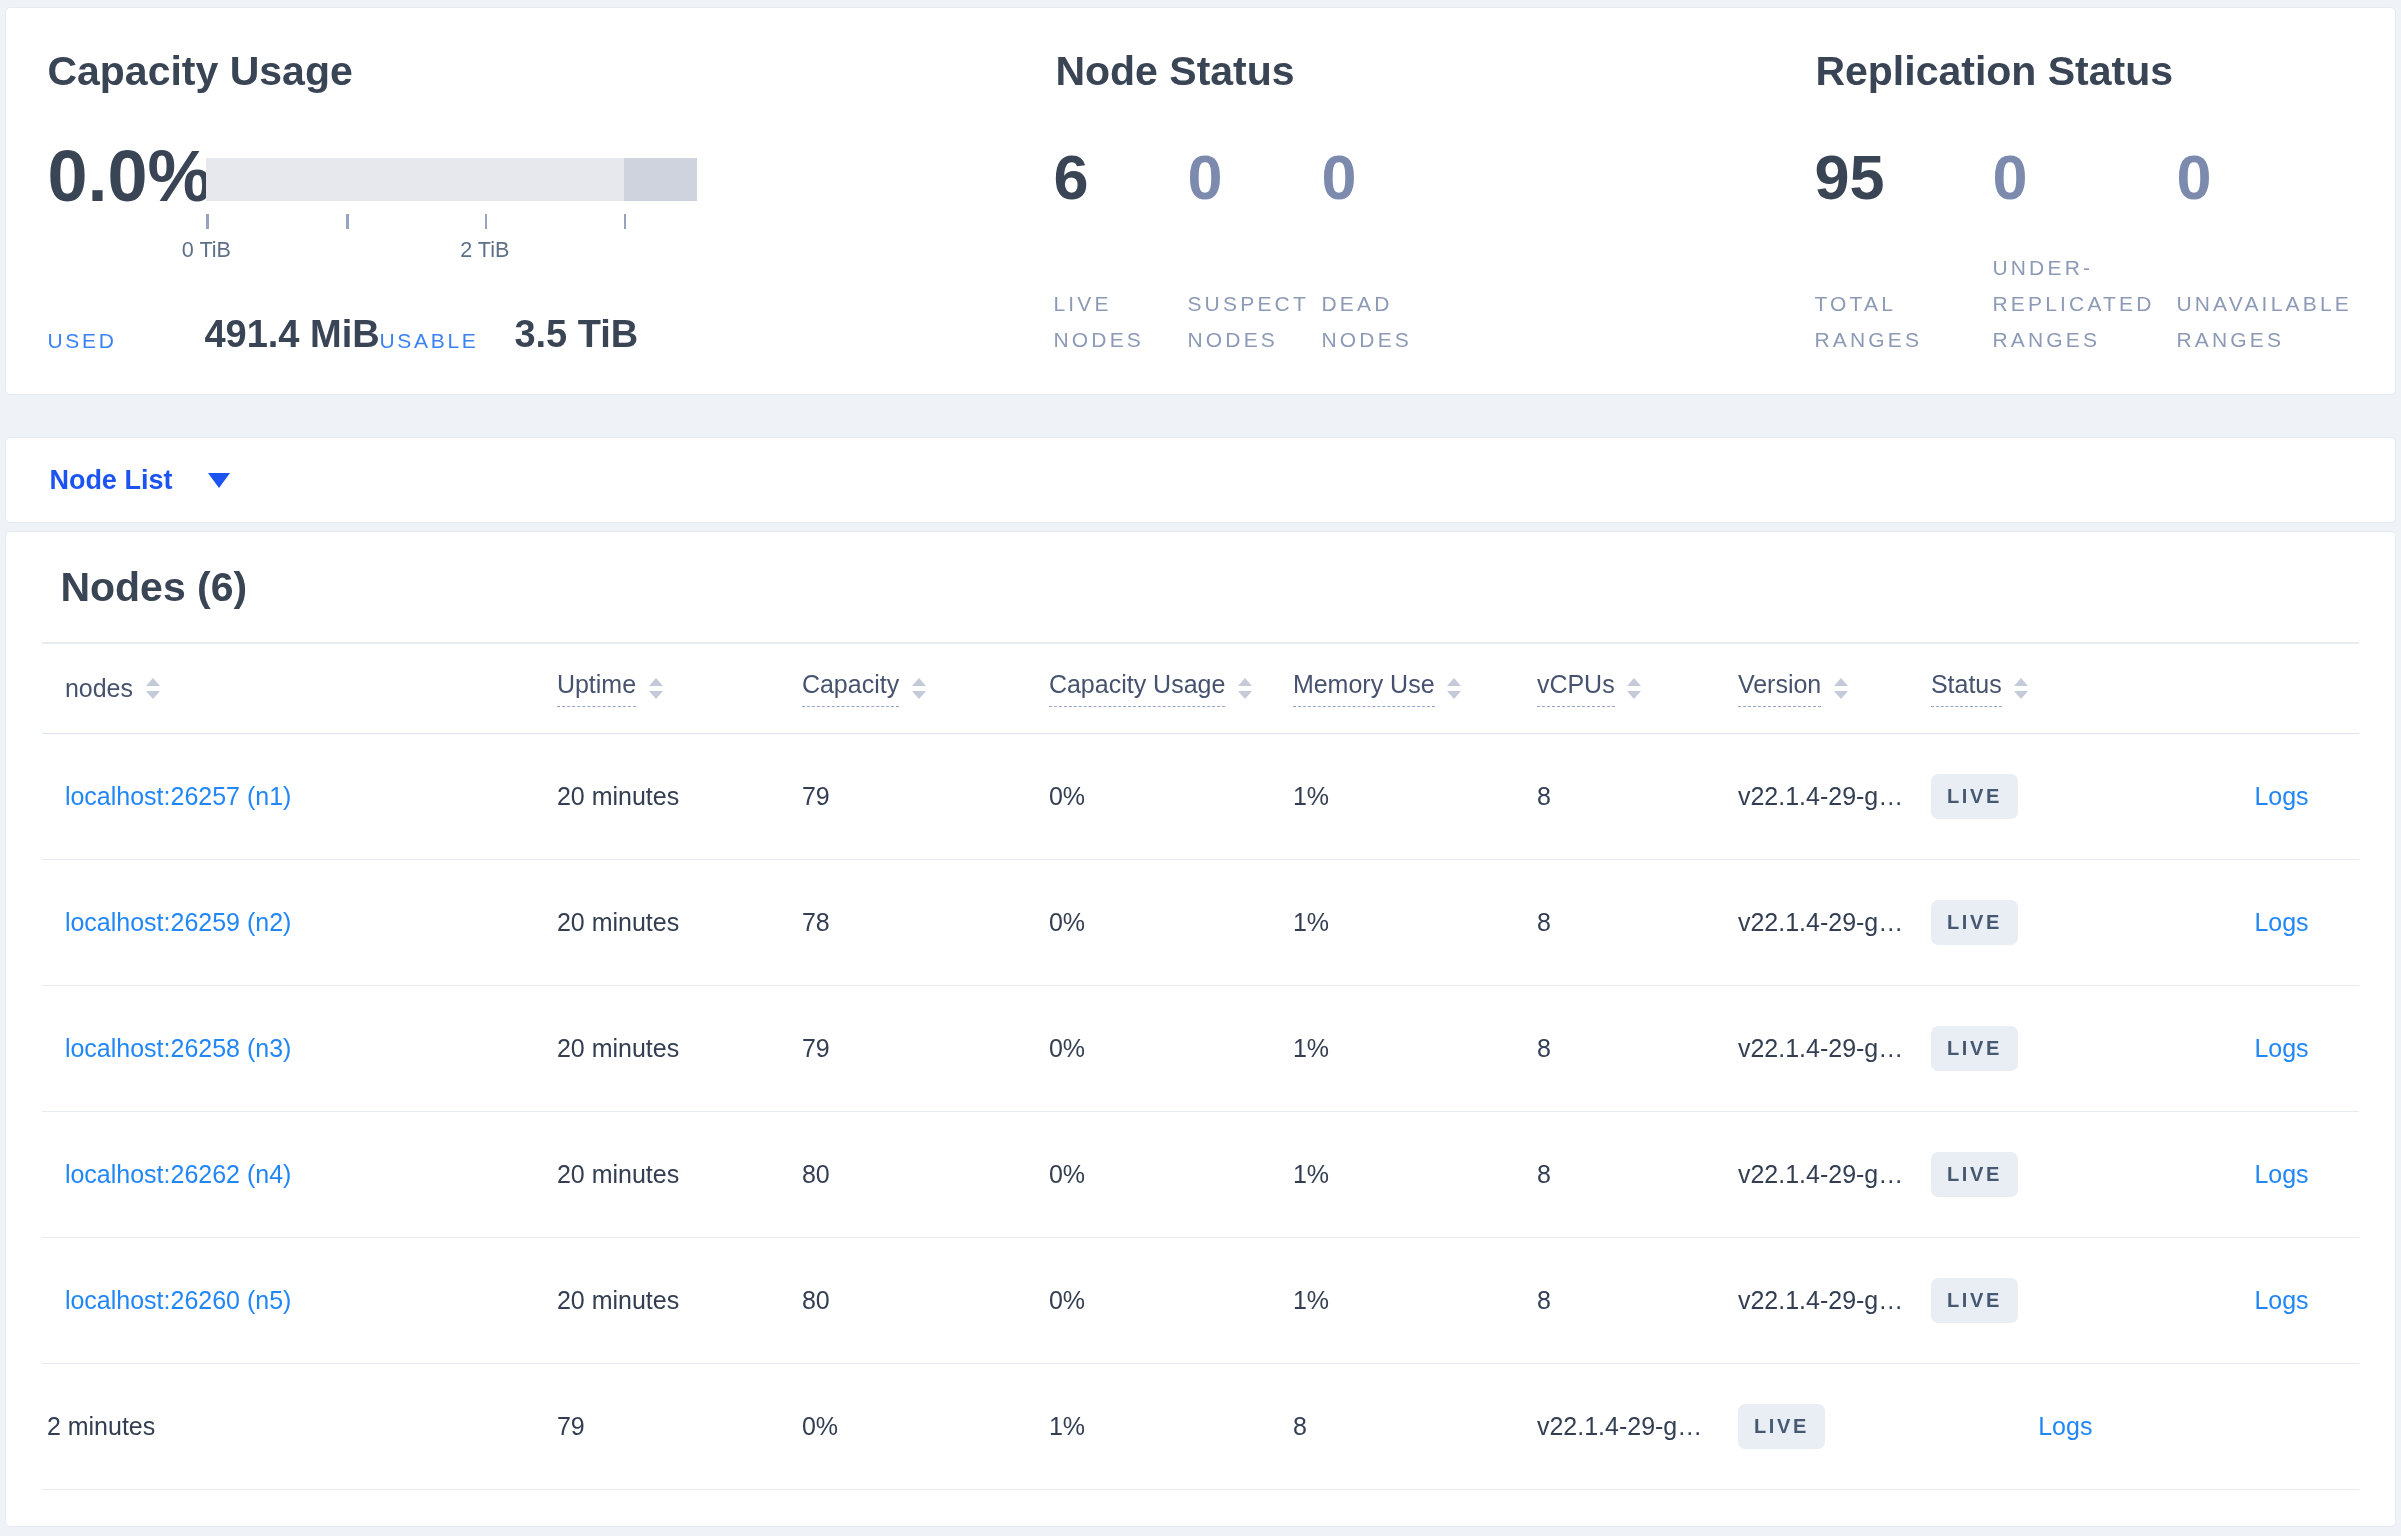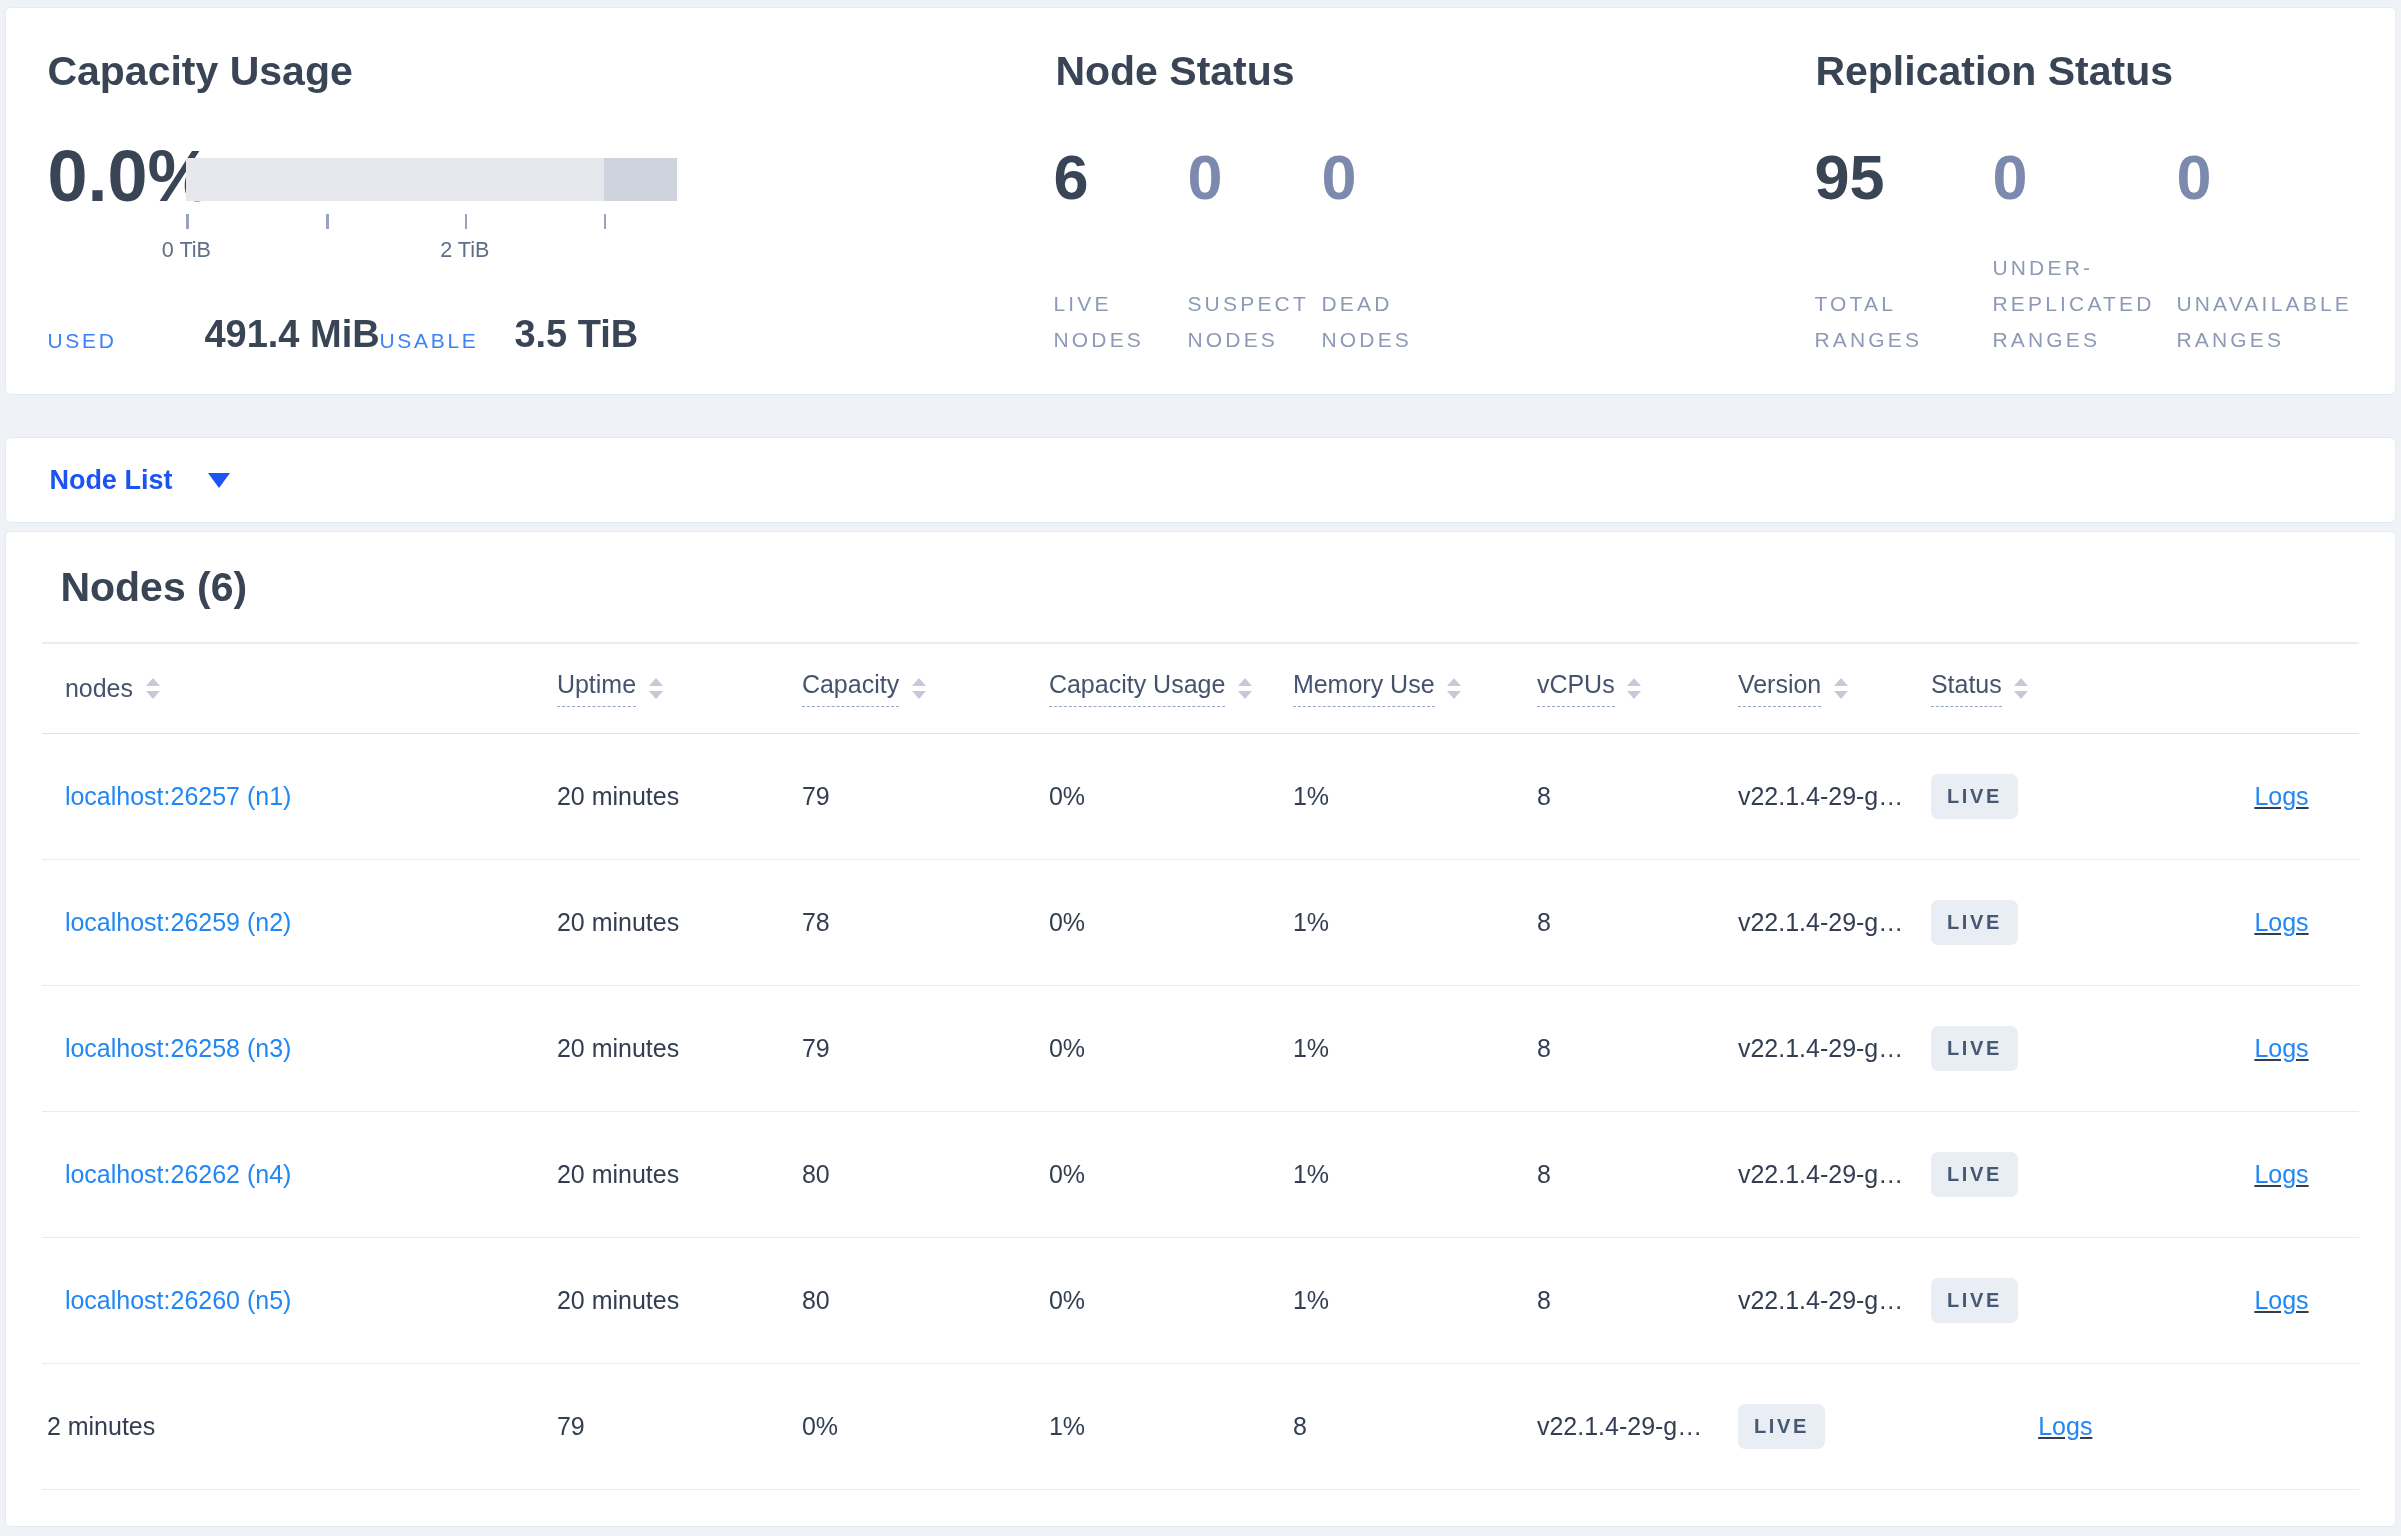--- a/index.html
+++ b/index.html
@@ -23,21 +23,21 @@
     font-size: 41px; font-weight: 600; color: #394455;
   }
   .title-capacity    { left: 41px; }
   .title-nodestatus  { left: 1049px; }
   .title-replication { left: 1809px; text-align: center; }
 
   .cap-pct {
     position: absolute; left: 41px; top: 137px;
     font-size: 72px; font-weight: 700; color: #394455; line-height: 63px;
   }
-  .gauge { position: absolute; left: 180px; top: 150px; width: 491px; height: 43px; }
+  .gauge { position: absolute; left: 200px; top: 150px; width: 491px; height: 43px; }
   .gauge-track { position: absolute; inset: 0; background: #e6e8ee; }
   .gauge-dark  { position: absolute; top: 0; bottom: 0; left: 85%; right: 0; background: #ced3de; }
   .gauge-used  { position: absolute; top: 0; bottom: 0; left: 0; width: 0; background: #394455; }
   .tick { position: absolute; top: 56px; width: 2.7px; height: 14.4px; background: #98a4bf; }
   .tick-label {
     position: absolute; top: 79px; font-size: 21.6px; color: #5d7087;
     transform: translateX(-50%); white-space: nowrap;
   }
   .kv-label {
     position: absolute; top: 321px;
@@ -118,21 +118,21 @@
   }
 
   .grid-row {
     height: 126px;
     border-bottom: 1.8px solid #e8ecf1;
     font-size: 25px; color: #333e52;
   }
   .cell { padding-left: 4.5px; }
   .cell.first { padding-left: 22.5px; }
   .addr-link { color: #2187f5; text-decoration: none; cursor: pointer; }
-  .logs-cell { text-align: right; padding-right: 50px; text-decoration: underline; }
+  .logs-cell { text-align: right; padding-right: 50px; }
   .logs-link { color: #2187f5; text-decoration: none; cursor: pointer; }
   .badge {
     display: inline-block; background: #e9edf4; color: #475872;
     font-size: 20px; font-weight: 700; letter-spacing: 2.7px;
     padding: 10.8px 16px; border-radius: 7.2px;
   }
 </style>
 </head>
 <body>
 

